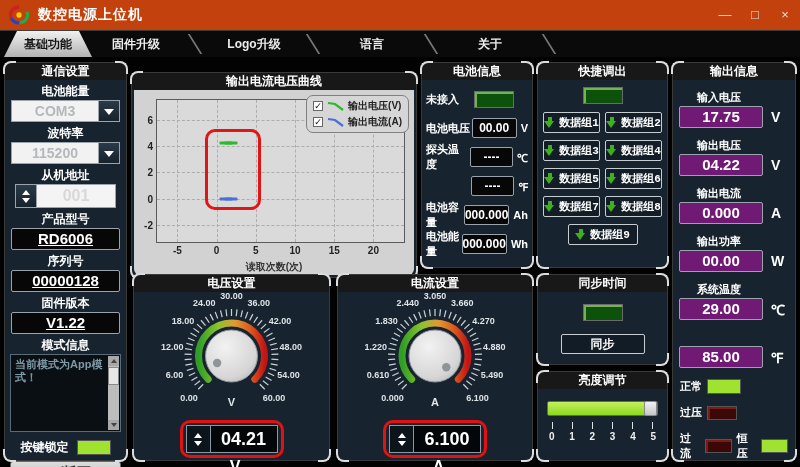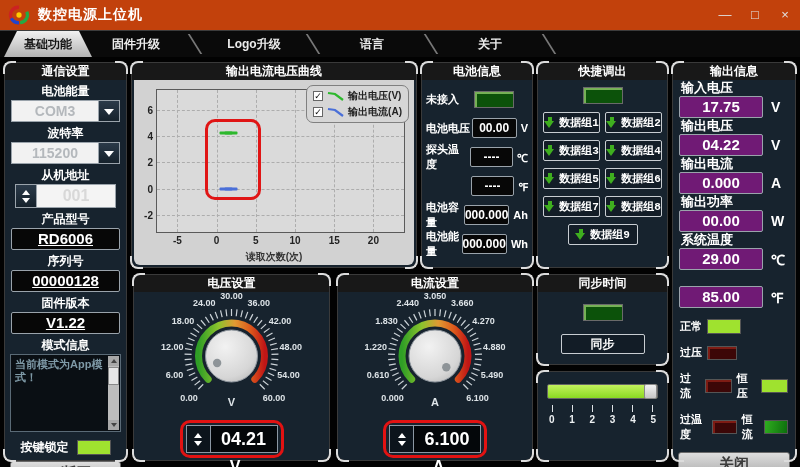--- a/index.html
+++ b/index.html
@@ -89,21 +89,21 @@
   .q-led-row { display:flex; justify-content:center; margin-top:7px; }
   .q-grid { display:grid; grid-template-columns:1fr 1fr; gap:7px 5px; margin:8px 5px 0; }
   .q-btn { height:21px; background:#131d27; border:1px solid #c8cdd2; border-radius:2px; color:#fff; font-size:11px; font-weight:bold; display:flex; align-items:center; justify-content:center; gap:4px; cursor:pointer;font-family:Liberation Mono, monospace; }
   .q-row9 { display:flex; justify-content:center; margin-top:7px; }
   .q-row9 .q-btn { width:70px; }
   .dl-ico { position:relative; width:11px; height:11px; flex:0 0 11px; }
   .dl-ico::before { content:''; position:absolute; left:3.5px; top:0; width:4px; height:5px; background:#3fae1f; }
   .dl-ico::after { content:''; position:absolute; left:0; top:4px; border-left:5.5px solid transparent; border-right:5.5px solid transparent; border-top:7px solid #3fae1f; }
 
   
-  .o-lbl { color:#fff; font-size:13px; font-weight:bold; padding-left:8px; height:15px; line-height:15px; margin-top:0; }
+  .o-lbl { color:#fff; font-size:11px; font-weight:bold; padding-left:24px; height:15px; line-height:15px; margin-top:10px; }
   .o-row { display:flex; align-items:center; margin:1px 6px 0; }
   .o-field { width:84px; height:22px; background:#701a75; border:1px solid #9aa3ab; border-radius:2px; color:#fff; font-size:15px; font-weight:bold; text-align:center; line-height:20px; }
   .o-unit { color:#fff; font-size:14px; font-weight:bold; margin-left:8px; }
   .st-row { display:flex; align-items:center; padding:0 7px; margin-top:11px; gap:5px; }
   .st-lbl { color:#fff; font-size:11px; font-weight:bold; }
   .st-right { margin-left:auto; display:flex; align-items:center; gap:5px; }
 
   
   .sync-led-row { display:flex; justify-content:center; margin-top:12px; }
   .sync-btn { display:block; width:84px; height:20px; margin:13px auto 0; background:#121c26; border:1px solid #c8cdd2; border-radius:2px; color:#fff; font-size:12px; font-weight:bold; text-align:center; line-height:18px; cursor:pointer; }
@@ -118,21 +118,21 @@
   .knob-scale { position:absolute; transform:translate(-50%,-50%); color:#dde3e7; font-size:9px; font-weight:bold; white-space:nowrap; }
   .kspin-row { display:flex; align-items:center; justify-content:center; margin-top:2px;flex-direction:column; }
   .red-ring { display:inline-flex; border:3px solid #e21212; border-radius:10px; padding:2px 3px; }
   .kspin { display:flex; border:1px solid #8b97a3; }
   .kspin-btns { width:24px; background:#0c141c; display:flex; flex-direction:column; align-items:center; justify-content:center; gap:3px; border-right:1px solid #8b97a3; cursor:pointer; }
   .kspin-val { width:66px; height:26px; background:#04070a; color:#fff; font-size:18px; font-weight:bold; text-align:center; line-height:26px; }
   .kspin-unit { color:#fff; font-size:16px; font-weight:bold; margin-left:7px; }
 
   
   #p-comm    { left:4px;   top:62px;  width:123px; height:399px; }
-  #p-chart   { left:131px; top:62px;  width:286px; height:206px; }
+  #p-chart   { left:131px; top:72px;  width:286px; height:206px; }
   #p-batt    { left:421px; top:62px;  width:112px; height:206px; }
   #p-quick   { left:537px; top:62px;  width:131px; height:206px; }
   #p-out     { left:672px; top:62px;  width:124px; height:399px; }
   #p-volt    { left:133px; top:274px; width:197px; height:187px; }
   #p-curr    { left:337px; top:274px; width:196px; height:187px; }
   #p-sync    { left:537px; top:274px; width:131px; height:91px; }
   #p-bright  { left:537px; top:371px; width:131px; height:90px; }
 </style>
 </head>
 <body>
@@ -591,20 +591,21 @@
       <div class="led-g"></div>
     </div>
   <div class="sync-btn">同步</div>
 <div class="corner tl"></div>
     <div class="corner tr"></div>
     <div class="corner bl"></div>
     <div class="corner br"></div>
   </div>
 
 <div class="panel" id="p-bright">
+  <div class="panel-title">亮度调节</div>
   <div class="br-track">
     <div class="br-handle"></div>
   </div>
   <div class="br-ticks">
       <i></i>
       <i></i>
       <i></i>
       <i></i>
       <i></i>
       <i></i>

